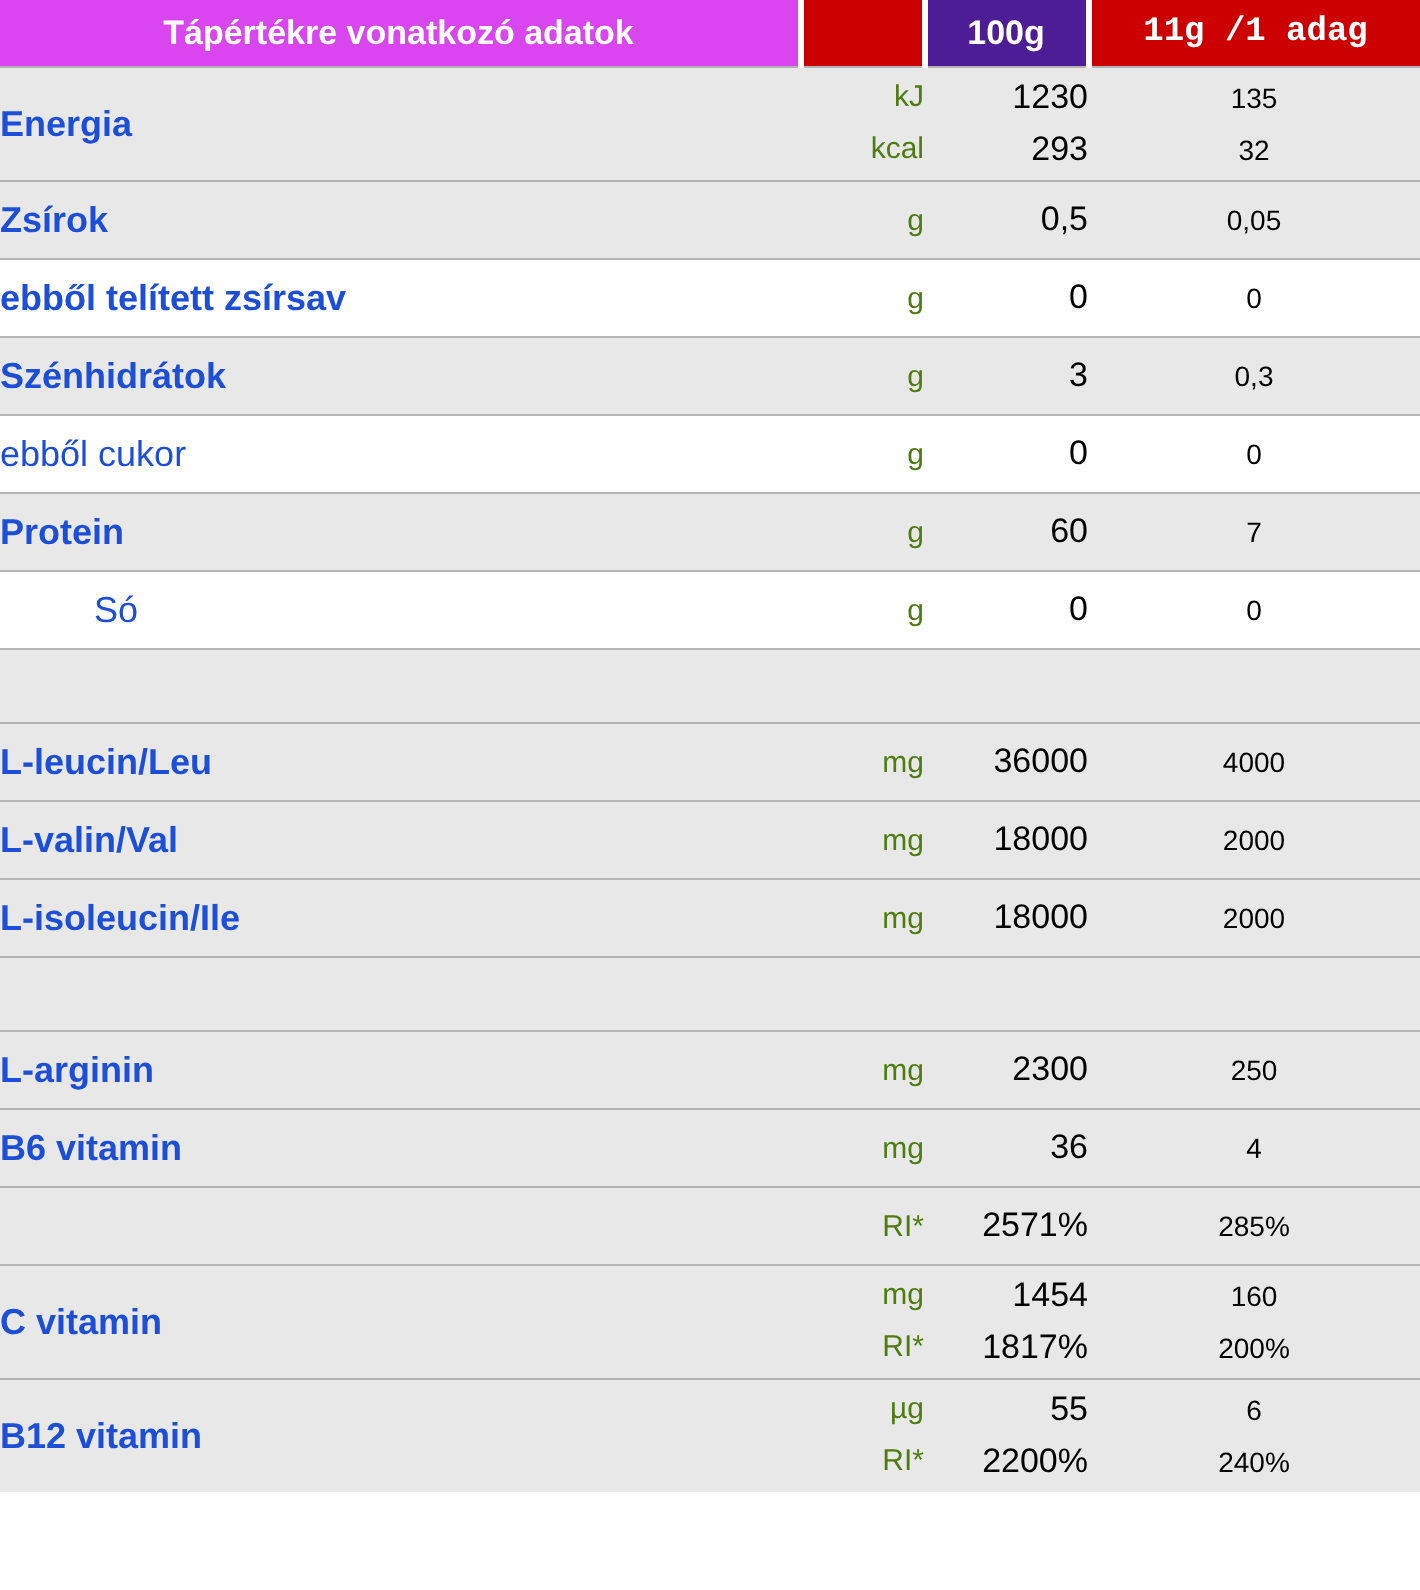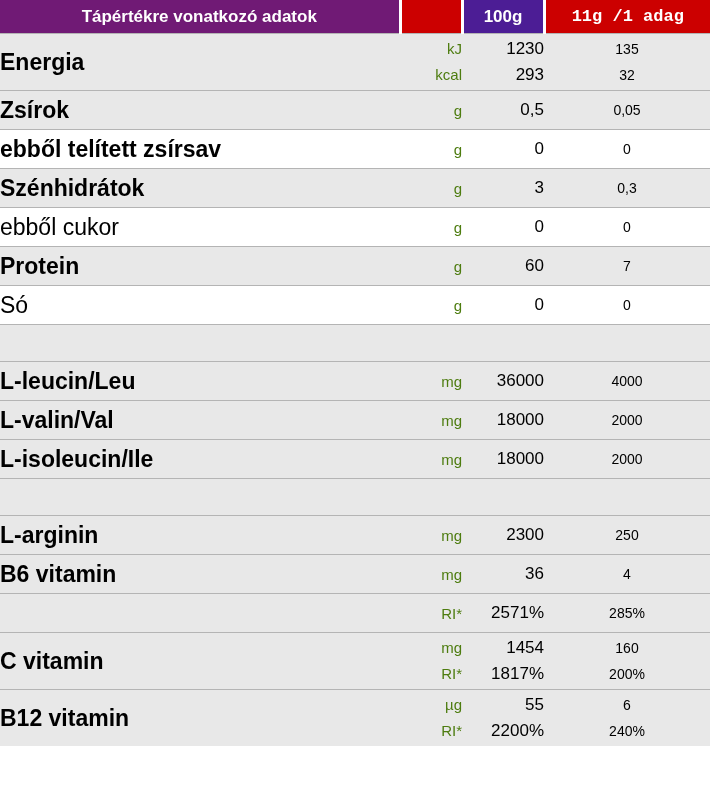--- a/index.html
+++ b/index.html
@@ -24,21 +24,21 @@
     vertical-align: middle;
   }
   
   col.c-name  { width: 400px; }
   col.c-unit  { width: 62px; }
   col.c-100g  { width: 82px; }
   col.c-adag  { width: 166px; }
 
   
   .hdr-cell {
-    background: #701a75;
+    background: #d946ef;
     color: #ffffff;
     font-weight: bold;
     font-size: 17px;
     height: 33px;
     line-height: 33px;
     padding-left: 10px;
     border-right: 3px solid #ffffff;
     white-space: nowrap;
     overflow: hidden;
   }
@@ -64,22 +64,22 @@
     font-size: 17px;
     height: 27px;
     line-height: 33px;
     padding-left: 7px;
     white-space: nowrap;
     font-family: Liberation Mono, monospace;
   }
 
   
   .name {
-    font-size: 23px;
-    color: #000000;
+    font-size: 18px;
+    color: #1d4ed8;
     padding-left: 12px;
     white-space: nowrap;
     overflow: hidden;
   }
   .name.b { font-weight: bold; }
   .unit {
     font-size: 15px;
     color: #4d7c0f;
     text-align: right;
     padding-right: 10px;
@@ -171,21 +171,21 @@
         <td class="v100">0</td>
         <td class="vadag">0</td>
       </tr>
       <tr class="shade rowline">
         <td class="name b" style="height: 38px;">Protein</td>
         <td class="unit">g</td>
         <td class="v100">60</td>
         <td class="vadag">7</td>
       </tr>
       <tr class="plain rowline">
-        <td class="name" style="height: 38px;">Só</td>
+        <td class="name" style="height: 38px; padding-left: 47px;">Só</td>
         <td class="unit">g</td>
         <td class="v100">0</td>
         <td class="vadag">0</td>
       </tr>
       <tr class="shade rowline">
         <td class="name" style="height: 36px;"></td>
         <td class="unit"></td>
         <td class="v100"></td>
         <td class="vadag"></td>
       </tr>

